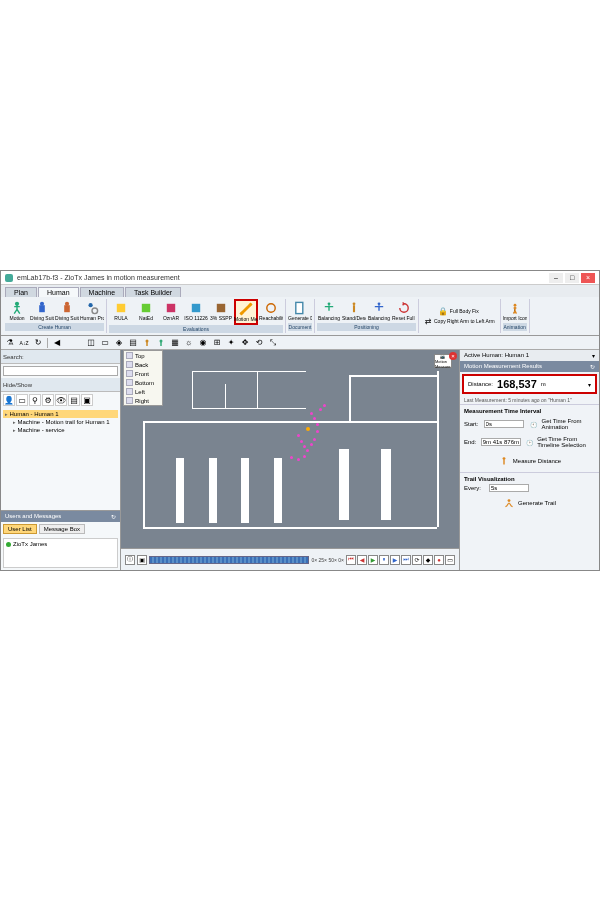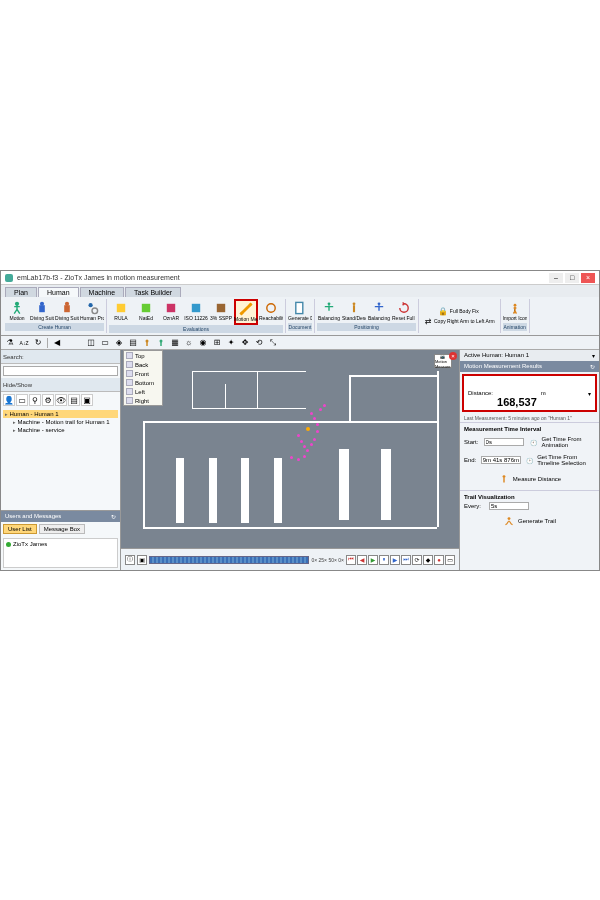--- a/index.html
+++ b/index.html
@@ -67,21 +67,21 @@
 .view-cube { width: 7px; height: 7px; background: #dde; border: 1px solid #aab; }
 
 .camera-widget { position: absolute; top: 4px; right: 4px; width: 24px; height: 24px; display: flex; flex-direction: column; align-items: center; z-index: 4; }
 .camera-badge { width: 18px; height: 14px; background: #fff; border: 1px solid #888; display: flex; flex-direction: column; align-items: center; justify-content: center; font-size: 4px; }
 .camera-close { position: absolute; top: -2px; right: -2px; width: 8px; height: 8px; background: #d33; color: #fff; border-radius: 50%; font-size: 6px; display: flex; align-items: center; justify-content: center; cursor: pointer; }
 
 .right-panel { width: 140px; background: #f0f3f7; border-left: 1px solid #999; display: flex; flex-direction: column; font-size: 6px; }
 .rp-header { background: #7a8aa0; color: #fff; padding: 2px 4px; font-size: 6px; display: flex; justify-content: space-between; }
 .rp-active { padding: 2px 4px; background: #e8ecf0; }
 .rp-distance { margin: 2px; padding: 2px 4px; border: 2px solid #c00; background: #fff; display: flex; align-items: center; gap: 4px; }
-.rp-distance-val { font-size: 11px; font-weight: bold; margin-top: 18px; }
+.rp-distance-val { font-size: 11px; font-weight: bold; }
 .rp-note { padding: 1px 4px; font-size: 5px; color: #555; }
 .rp-section { padding: 3px 4px; border-top: 1px solid #ccd; }
 .rp-section-title { font-weight: bold; margin-bottom: 2px; }
 .rp-row { display: flex; align-items: center; gap: 3px; margin: 2px 0; }
 .rp-row label { width: 22px; }
 .rp-row input { width: 40px; font-size: 6px; padding: 0 1px; border: 1px solid #aaa; }
 .rp-action { display: flex; align-items: center; gap: 3px; padding: 1px 2px; cursor: pointer; border: 1px solid transparent; }
 .rp-action-icon { width: 12px; height: 12px; display: flex; align-items: center; justify-content: center; }
 
 .timeline { height: 22px; background: #eef2f6; border-top: 1px solid #999; display: flex; align-items: center; padding: 0 4px; gap: 2px; }

